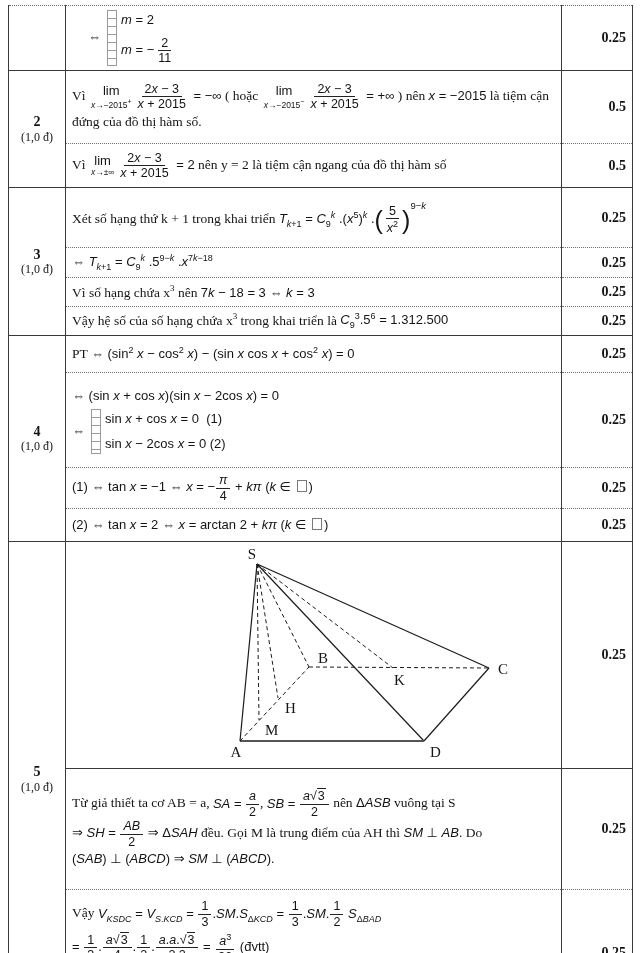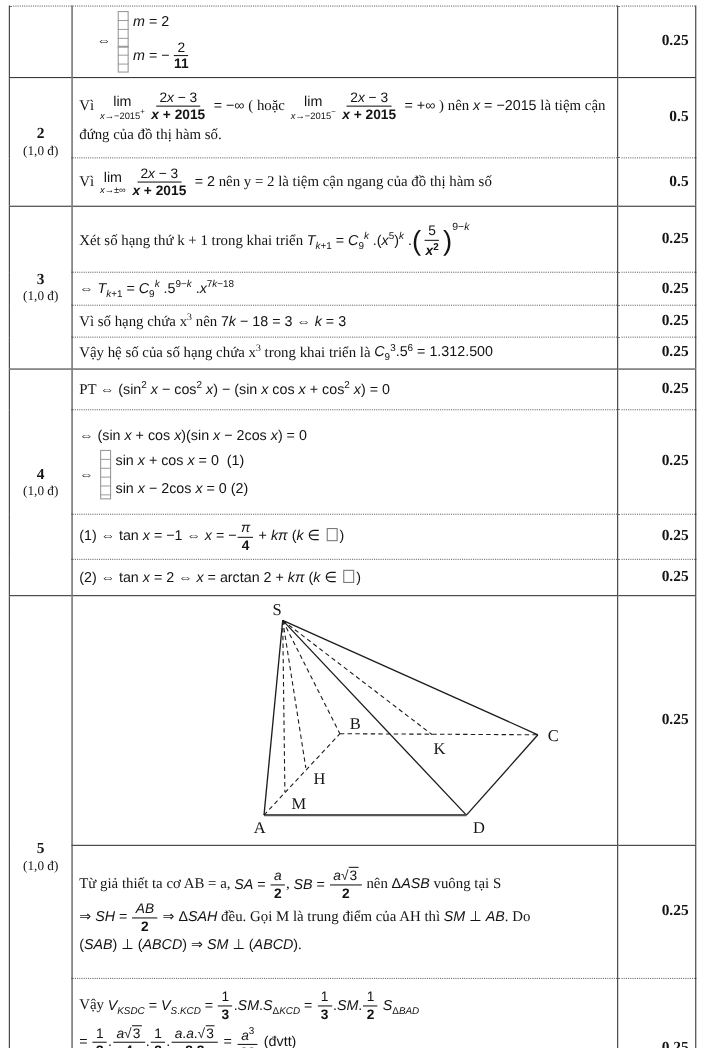--- a/index.html
+++ b/index.html
@@ -22,21 +22,21 @@
   .content.topv{vertical-align:top;padding-top:6px;}
   .padl{padding-left:22px;}
   
   .mth, .mth i{font-family:"Liberation Sans","DejaVu Sans",sans-serif;}
   .mth{font-size:13px;}
   sup,sub{font-size:9px;}
   .fr{display:inline-flex;flex-direction:column;align-items:center;
       vertical-align:middle;text-align:center;font-size:12.5px;line-height:1.15;
       margin:0 1px;}
   .fr .n{display:block;border-bottom:1px solid #222;padding:0 3px;}
-  .fr .d{display:block;padding:0 3px;font-weight:bold;}
+  .fr .d{display:block;padding:0 3px;}
   .lim{display:inline-flex;flex-direction:column;align-items:center;
       vertical-align:middle;line-height:1;margin:0 2px;}
   .lim .lw{font-style:normal;}
   .lim .lsub{font-size:8.5px;margin-top:1px;white-space:nowrap;}
   .lim .lsub sup{font-size:7px;}
   .cases{display:inline-flex;align-items:center;gap:4px;vertical-align:middle;
       margin-left:4px;}
   .boxcol{align-self:stretch;width:8px;border:1px solid #9a9a9a;
       background:repeating-linear-gradient(to bottom,transparent 0 7px,#9a9a9a 7px 8px);}
   .stack{display:inline-flex;flex-direction:column;gap:6px;}

